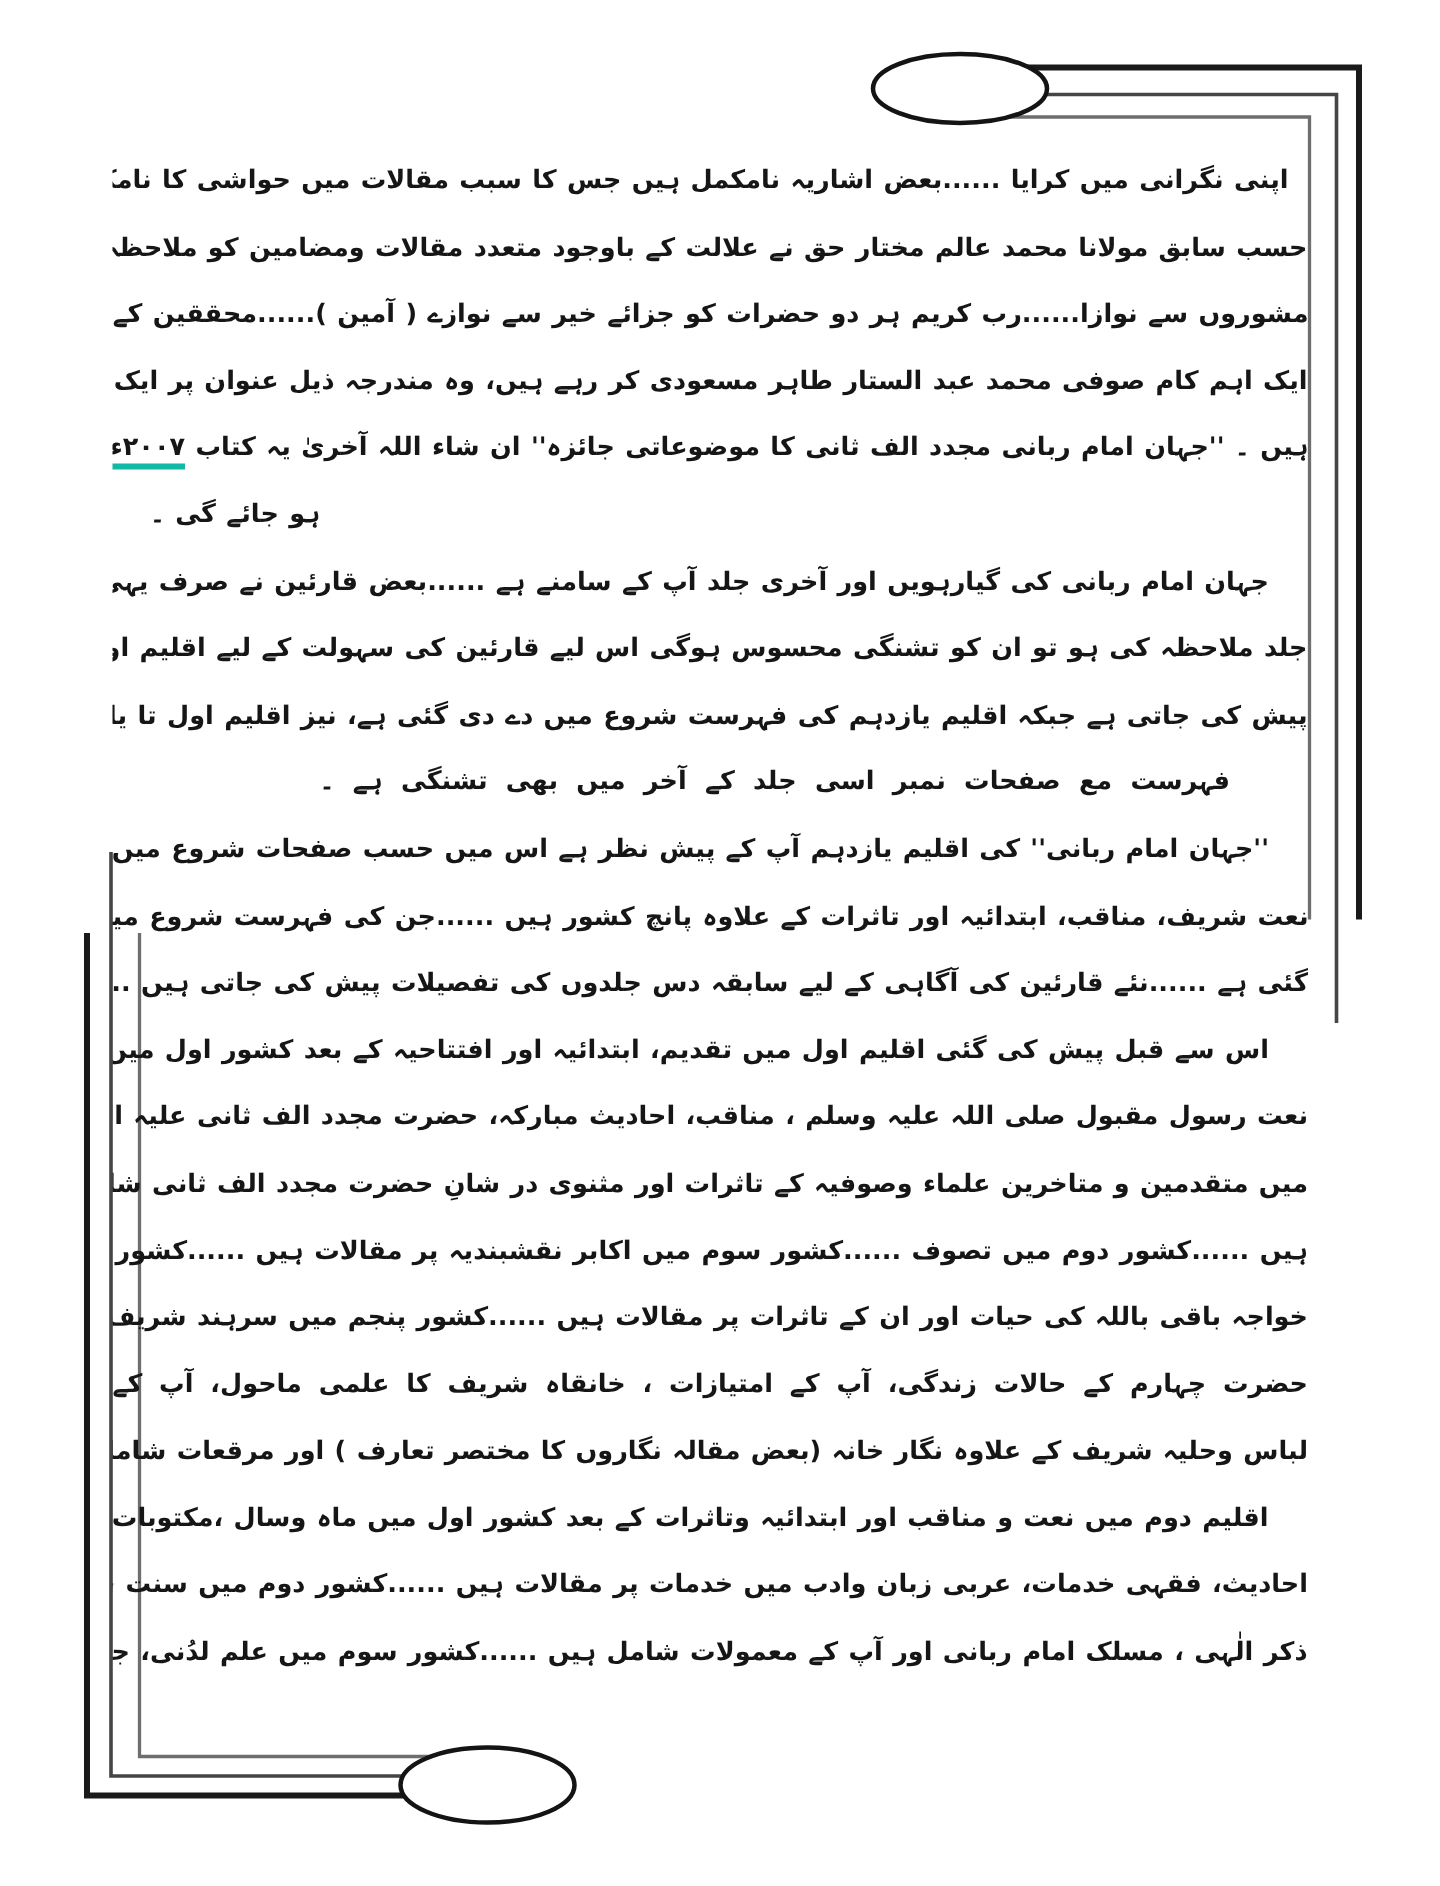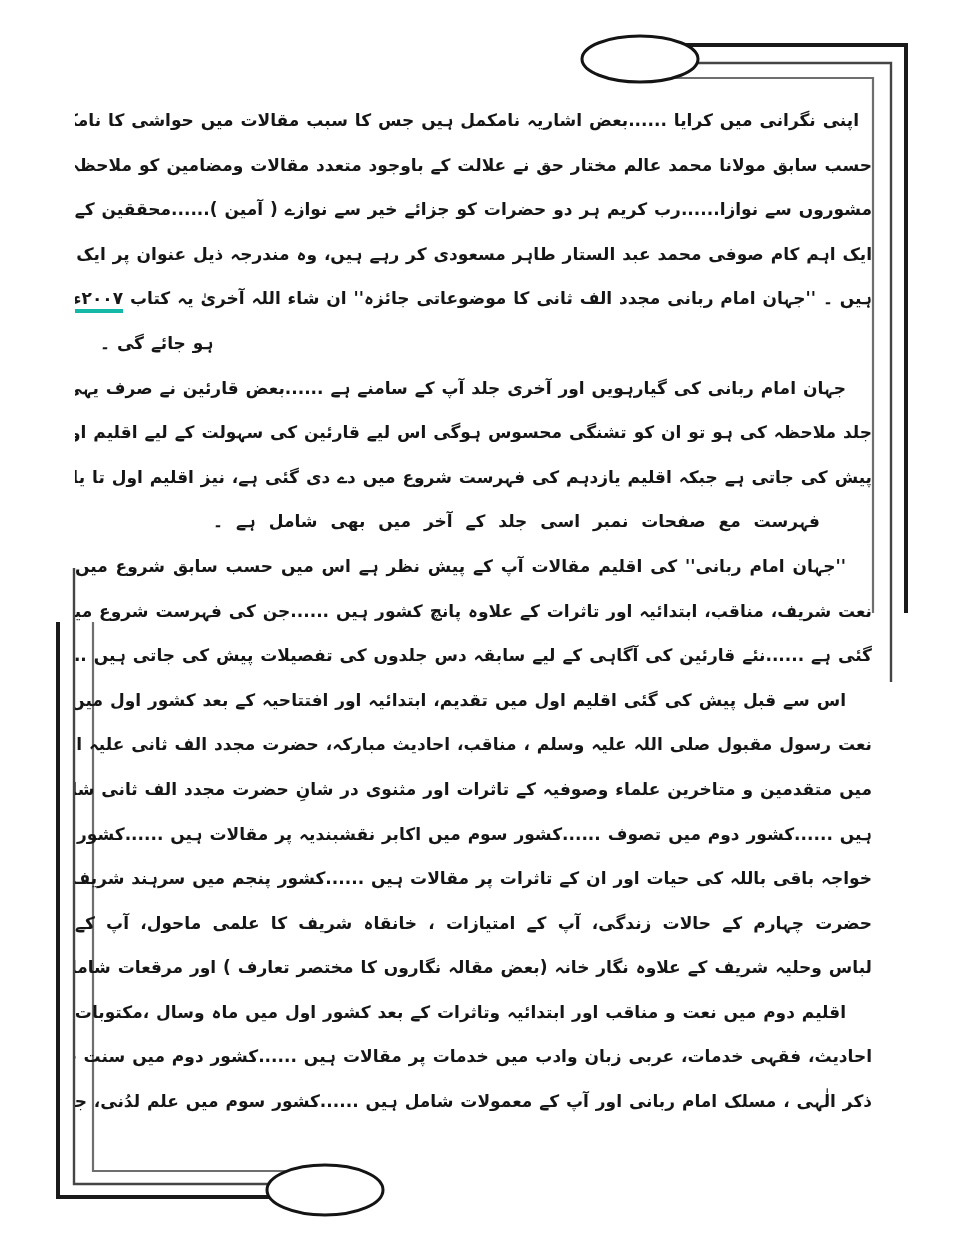--- a/index.html
+++ b/index.html
@@ -73,23 +73,23 @@
     <div class="line">مشوروں سے نوازا......رب کریم ہر دو حضرات کو جزائے خیر سے نوازے ( آمین )......محققین کے لیے</div>
     <div class="line">ایک اہم کام صوفی محمد عبد الستار طاہر مسعودی کر رہے ہیں، وہ مندرجہ ذیل عنوان پر ایک کتاب مرتب کر رہے</div>
     <div class="line">
       <span>ہیں ۔ ''جہان امام ربانی مجدد الف ثانی کا موضوعاتی جائزہ'' ان شاء اللہ آخریٰ یہ کتاب </span><span class="year-underline">۲۰۰۷ء</span>
     </div>
     <div class="line end-left">ہو جائے گی ۔</div>
 
     <div class="line p-first">جہان امام ربانی کی گیارہویں اور آخری جلد آپ کے سامنے ہے ......بعض قارئین نے صرف یہی</div>
     <div class="line">جلد ملاحظہ کی ہو تو ان کو تشنگی محسوس ہوگی اس لیے قارئین کی سہولت کے لیے اقلیم اول تا دہم کی تفصیل یہاں</div>
     <div class="line">پیش کی جاتی ہے جبکہ اقلیم یازدہم کی فہرست شروع میں دے دی گئی ہے، نیز اقلیم اول تا یازدہم کی جامع</div>
-    <div class="line mid-span">فہرست مع صفحات نمبر اسی جلد کے آخر میں بھی شامل ہے ۔</div>
+    <div class="line mid-span">فہرست مع صفحات نمبر اسی جلد کے آخر میں بھی تشنگی ہے ۔</div>
 
-    <div class="line p-first">''جہان امام ربانی'' کی اقلیم مقالات آپ کے پیش نظر ہے اس میں حسب سابق شروع میں</div>
+    <div class="line p-first">''جہان امام ربانی'' کی اقلیم یازدہم آپ کے پیش نظر ہے اس میں حسب صفحات شروع میں</div>
     <div class="line">نعت شریف، مناقب، ابتدائیہ اور تاثرات کے علاوہ پانچ کشور ہیں ......جن کی فہرست شروع میں دے دی</div>
     <div class="line">گئی ہے ......نئے قارئین کی آگاہی کے لیے سابقہ دس جلدوں کی تفصیلات پیش کی جاتی ہیں ......</div>
 
     <div class="line p-first">اس سے قبل پیش کی گئی اقلیم اول میں تقدیم، ابتدائیہ اور افتتاحیہ کے بعد کشور اول میں حمد باری تعالیٰ،</div>
     <div class="line">نعت رسول مقبول صلی اللہ علیہ وسلم ، مناقب، احادیث مبارکہ، حضرت مجدد الف ثانی علیہ الرحمۃ کے بارے</div>
     <div class="line">میں متقدمین و متاخرین علماء وصوفیہ کے تاثرات اور مثنوی در شانِ حضرت مجدد الف ثانی شامل</div>
     <div class="line">ہیں ......کشور دوم میں تصوف ......کشور سوم میں اکابر نقشبندیہ پر مقالات ہیں ......کشور چہارم میں حضرت</div>
     <div class="line">خواجہ باقی باللہ کی حیات اور ان کے تاثرات پر مقالات ہیں ......کشور پنجم میں سرہند شریف کا تعارف،</div>
     <div class="line">حضرت چہارم کے حالات زندگی، آپ کے امتیازات ، خانقاہ شریف کا علمی ماحول، آپ کے</div>
     <div class="line">لباس وحلیہ شریف کے علاوہ نگار خانہ (بعض مقالہ نگاروں کا مختصر تعارف ) اور مرقعات شامل ہیں ......</div>

